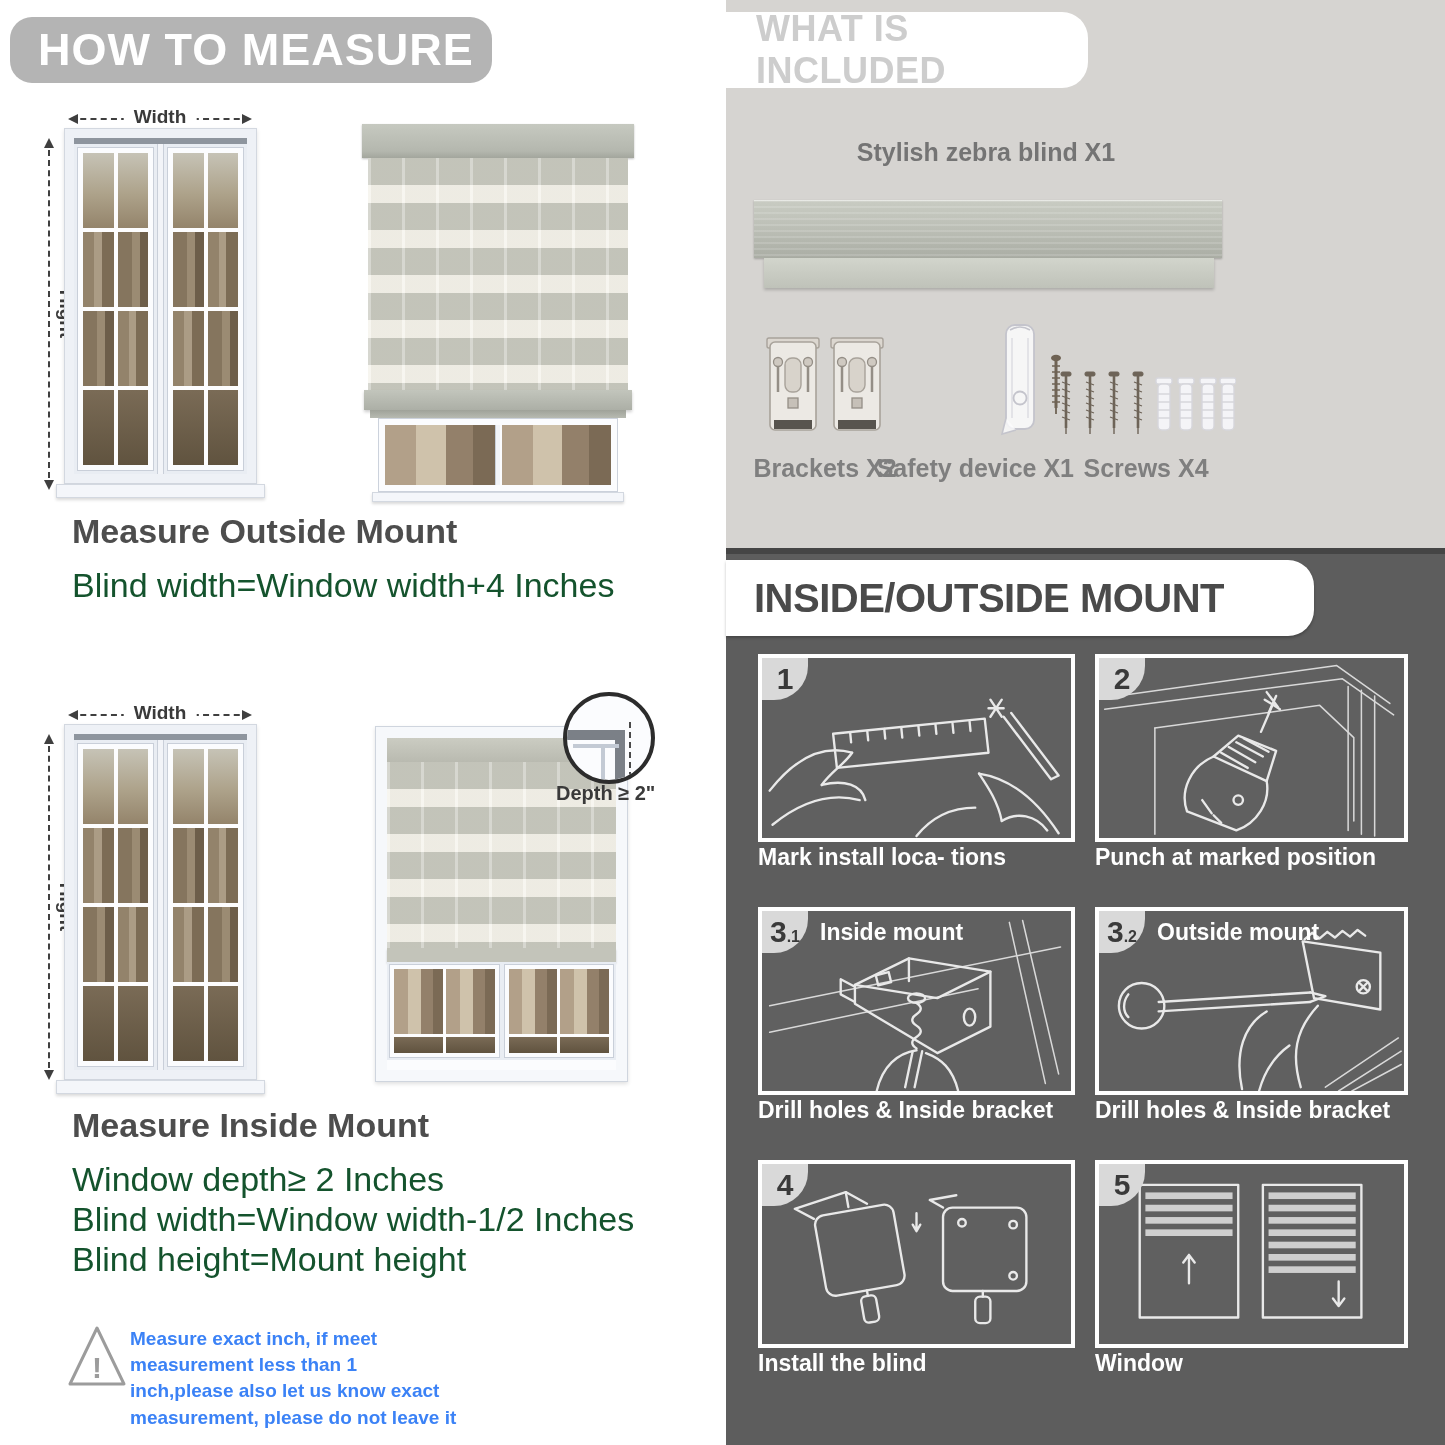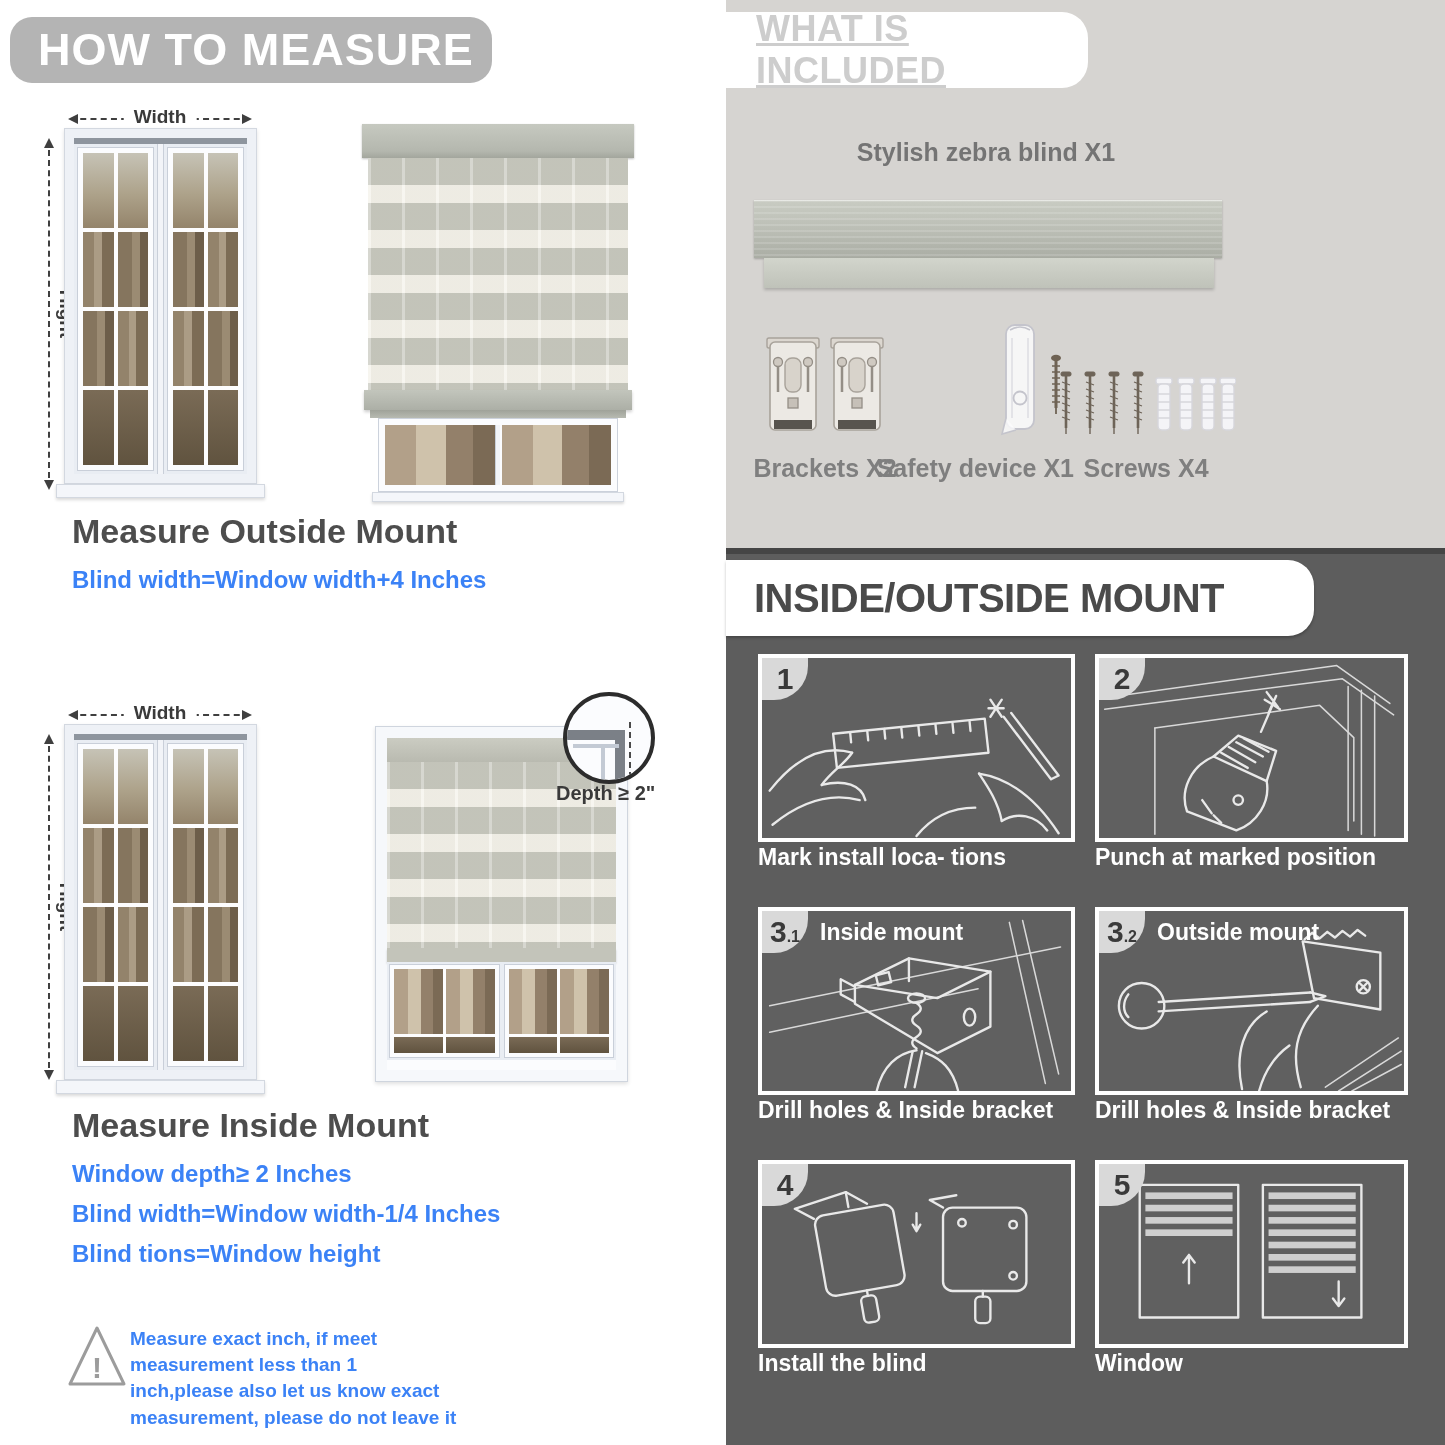--- a/index.html
+++ b/index.html
@@ -7,21 +7,21 @@
           font-family:"Liberation Sans",sans-serif;overflow:hidden;}
   .abs{position:absolute;}
 
   
   .hdr-left{left:10px;top:17px;width:482px;height:66px;background:#b4b4b4;
             border-radius:22px;display:flex;align-items:center;padding-left:28px;
             box-sizing:border-box;}
   .hdr-left span{color:#ffffff;font-weight:bold;font-size:45px;letter-spacing:1px;}
 
   .sec-heading{font-size:34px;font-weight:bold;color:#4d4d4d;}
-  .sec-line{font-size:24px;font-weight:bold;color:#3b82f6;}
+  .sec-line{font-size:34px;font-weight:normal;color:#14532d;}
 
   
   .win{background:#eef1f6;border:1px solid #d3d8e0;box-sizing:border-box;padding:9px;
        box-shadow:0 2px 4px rgba(0,0,0,.12);}
   .win-inner{position:relative;width:100%;height:100%;background:#ffffff;
              box-shadow:inset 0 0 0 1px #c6ccd6;display:flex;flex-direction:column;}
   .win-shadow{height:6px;background:#8e959e;}
   .sashes{flex:1;display:flex;background:#e9edf3;}
   .sash{flex:1;margin:4px;border:5px solid #fbfcfe;box-shadow:0 0 0 1px #c9cfd9;
         display:grid;grid-template-columns:1fr 1fr;grid-template-rows:1fr 1fr 1fr 1fr;
@@ -91,21 +91,21 @@
   .depth-label{font-size:20px;font-weight:bold;color:#3a3a3a;}
 
   
   .warn-text{font-size:19px;font-weight:600;color:#3b82f6;line-height:1.38;}
 
   
   .panel-included{left:726px;top:0;width:719px;height:552px;background:#d6d4d1;}
   .hdr-right{position:absolute;left:0;top:12px;width:362px;height:76px;background:#ffffff;
              border-radius:0 26px 26px 0;display:flex;align-items:center;padding-left:30px;
              box-sizing:border-box;}
-  .hdr-right span{color:#cdcdcd;font-weight:bold;font-size:36px;letter-spacing:0.5px;text-decoration:underline;}
+  .hdr-right span{color:#cdcdcd;font-weight:bold;font-size:36px;letter-spacing:0.5px;}
   .blind-label{position:absolute;left:20px;top:138px;width:480px;text-align:center;
                font-size:25px;font-weight:bold;color:#747474;}
   .prod-rail{position:absolute;left:28px;top:200px;width:468px;height:58px;
              background:linear-gradient(180deg,#c9ccc3 0%,#babdb4 55%,#aaada4 100%);
              box-shadow:inset 0 1px 0 rgba(255,255,255,.5),0 1px 2px rgba(0,0,0,.25);}
   .prod-rail:after{content:"";position:absolute;inset:0;
              background:repeating-linear-gradient(180deg,rgba(255,255,255,.14) 0 2px,transparent 2px 6px);}
   .prod-lip{position:absolute;left:38px;top:258px;width:450px;height:30px;
              background:linear-gradient(180deg,#d2d5cc 0%,#bfc2b9 100%);
              box-shadow:0 2px 3px rgba(0,0,0,.2);}
@@ -271,22 +271,22 @@
     <div class="cd-h"></div>
     <div class="cd-v"></div>
     <div class="cd-h2"></div>
     <div class="cd-v2"></div>
     <div class="cd-dash"></div>
   </div>
   <div class="abs depth-label" style="left:556px;top:782px;">Depth ≥ 2"</div>
 
   <div class="abs sec-heading" style="left:72px;top:1106px;">Measure Inside Mount</div>
   <div class="abs sec-line" style="left:72px;top:1160px;">Window depth≥ 2 Inches</div>
-  <div class="abs sec-line" style="left:72px;top:1200px;">Blind width=Window width-1/4 Inches</div>
-  <div class="abs sec-line" style="left:72px;top:1240px;">Blind tions=Window height</div>
+  <div class="abs sec-line" style="left:72px;top:1200px;">Blind width=Window width-1/2 Inches</div>
+  <div class="abs sec-line" style="left:72px;top:1240px;">Blind height=Mount height</div>
 
   <svg class="abs" style="left:66px;top:1322px;" width="62" height="70" viewBox="0 0 62 70">
     <path d="M31 6 L58 62 L4 62 Z" fill="none" stroke="#9c9c9c" stroke-width="3" stroke-linejoin="round"></path>
     <text x="31" y="56" text-anchor="middle" font-size="30" font-weight="bold" fill="#9c9c9c" font-family="Liberation Sans, sans-serif">!</text>
   </svg>
   <div class="abs warn-text" style="left:130px;top:1326px;width:334px;">Measure exact inch, if meet measurement less than 1 inch,please also let us know exact measurement, please do not leave it</div>
 
   <div class="abs panel-included">
     <div class="hdr-right">
       <span>WHAT IS INCLUDED</span>

